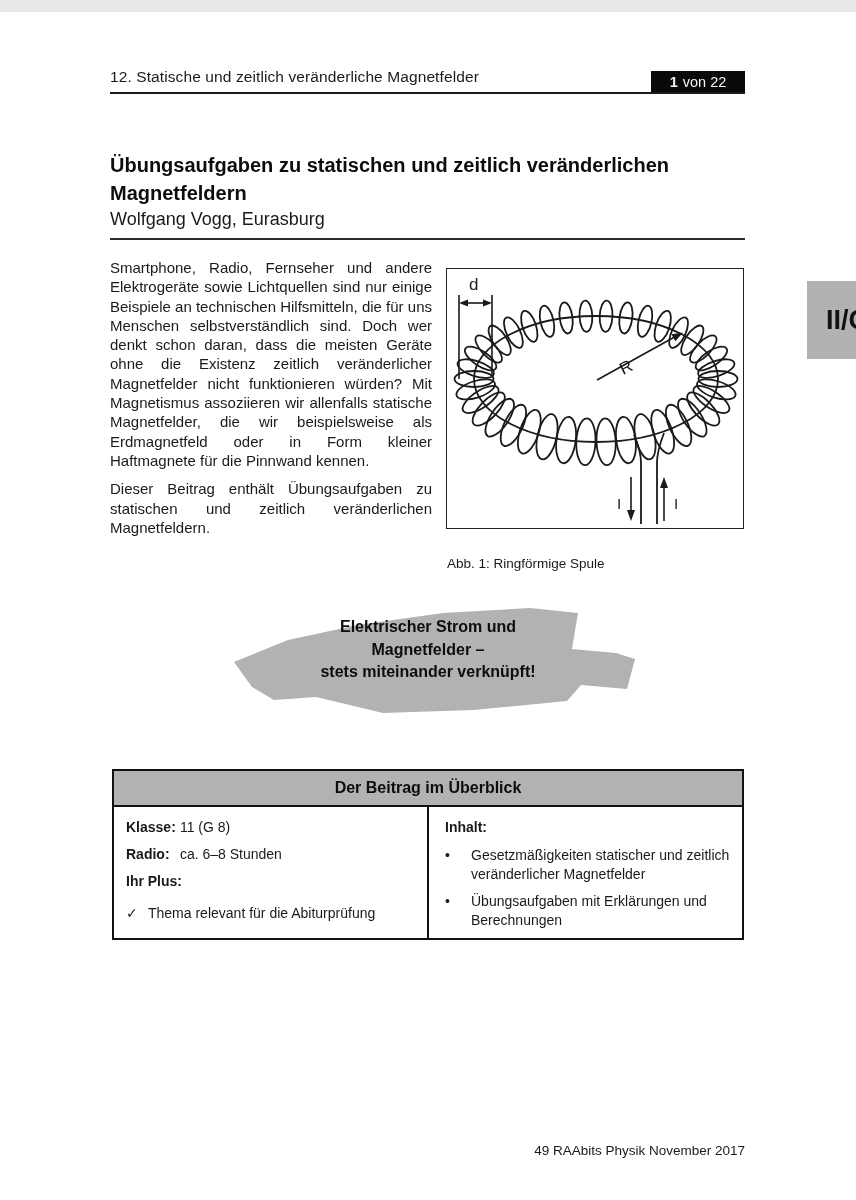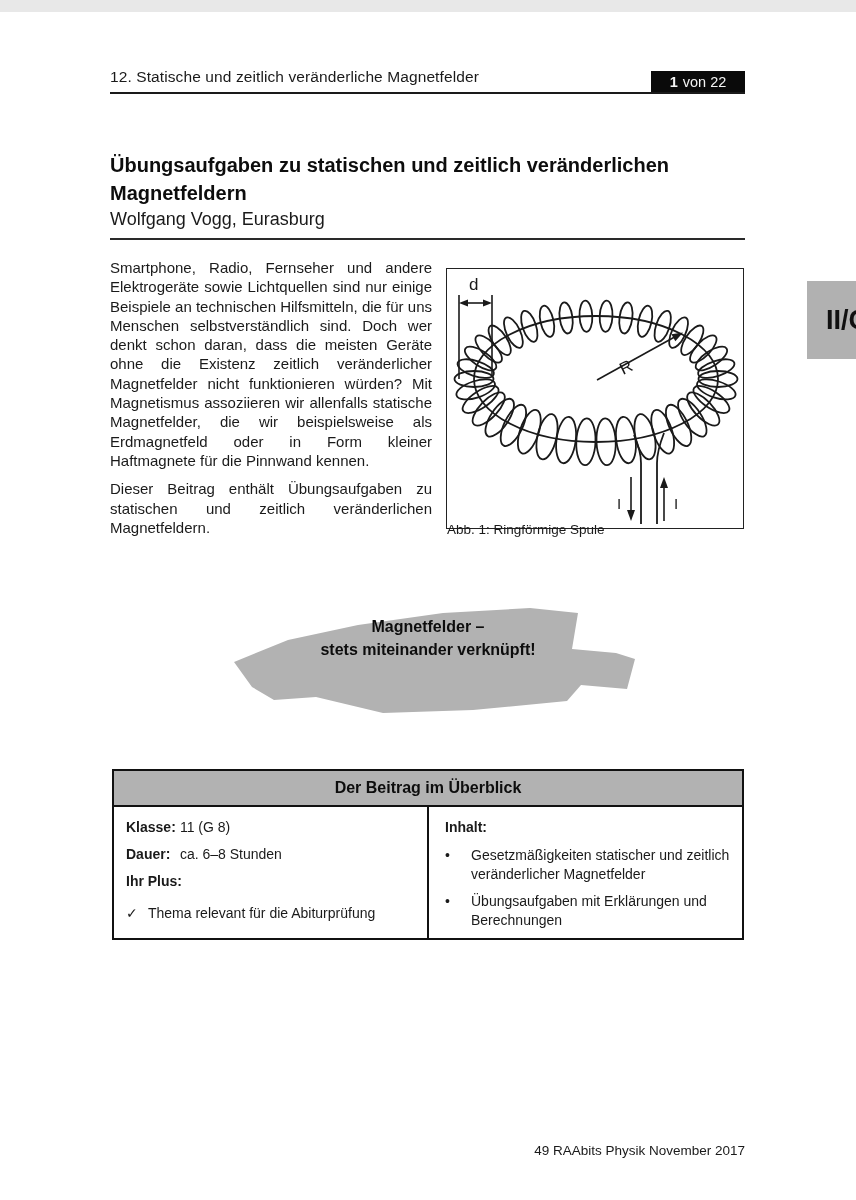--- a/index.html
+++ b/index.html
@@ -17,21 +17,21 @@
   
   .title{position:absolute;left:110px;top:126px;width:645px;font-size:20px;font-weight:bold;line-height:28px;color:#0d0d0d;}
   .author{position:absolute;left:110px;top:197px;font-size:18px;}
   .title-rule{position:absolute;left:110px;top:226px;width:635px;height:2px;background:#2a2a2a;}
   
   .intro{position:absolute;left:110px;top:246px;width:322px;}
   .intro p{margin:0 0 9px 0;font-size:15px;line-height:19.3px;text-align:justify;}
   
   .figure-box{position:absolute;left:446px;top:256px;width:296px;height:259px;border:1.6px solid #222;}
   .figure-box svg{display:block;}
-  .fig-caption{position:absolute;left:447px;top:510px;font-size:13.5px;}
+  .fig-caption{position:absolute;left:447px;top:544px;font-size:13.5px;}
   #coil-loops ellipse,.coilline{fill:none;stroke:#1a1a1a;stroke-width:1.8px;}
   .figline{stroke:#1a1a1a;stroke-width:1.6px;}
   .figfill{fill:#1a1a1a;stroke:none;}
   .figtext{font-family:"Liberation Sans","DejaVu Sans",sans-serif;fill:#1a1a1a;}
   
   .section-tab{position:absolute;left:807px;top:269px;width:80px;height:78px;background:#b1b1b1;
                display:flex;align-items:center;justify-content:center;font-size:27px;font-weight:bold;color:#111;}
   
   .banner{position:absolute;left:218px;top:588px;width:420px;height:122px;}
   .banner svg{position:absolute;left:0;top:0;}
@@ -153,35 +153,36 @@
   <div class="section-tab">
     <span>II/C</span>
   </div>
 
   <div class="banner">
     <svg width="420" height="122" viewBox="0 0 420 122">
       <path fill="#b2b2b2" d="M 16,62 L 70,40 L 140,25 L 225,13 L 312,8 L 360,13 L 354,49 L 398,53 L 417,59
                L 409,89 L 363,85 L 349,101 L 255,110 L 165,113 L 98,97 L 56,100 L 34,87 Z"></path>
     </svg>
     <div class="banner-text">
+      <div>Elektrischer Strom und</div>
       <div>Magnetfelder –</div>
       <div>stets miteinander verknüpft!</div>
     </div>
   </div>
 
   <div class="ov-table">
     <div class="ov-head">Der Beitrag im Überblick</div>
     <div class="ov-body">
       <div class="ov-left">
         <div class="ov-row">
           <span class="ov-label">Klasse:</span>
           <span>11 (G 8)</span>
         </div>
         <div class="ov-row">
-          <span class="ov-label">Dauer:</span>
+          <span class="ov-label">Radio:</span>
           <span>ca. 6–8 Stunden</span>
         </div>
         <div class="ov-row">
           <span class="ov-label">Ihr Plus:</span>
           <span></span>
         </div>
         <div class="check-row">
           <span class="check-mark">✓</span>
           <span>Thema relevant für die Abiturprüfung</span>
         </div>

